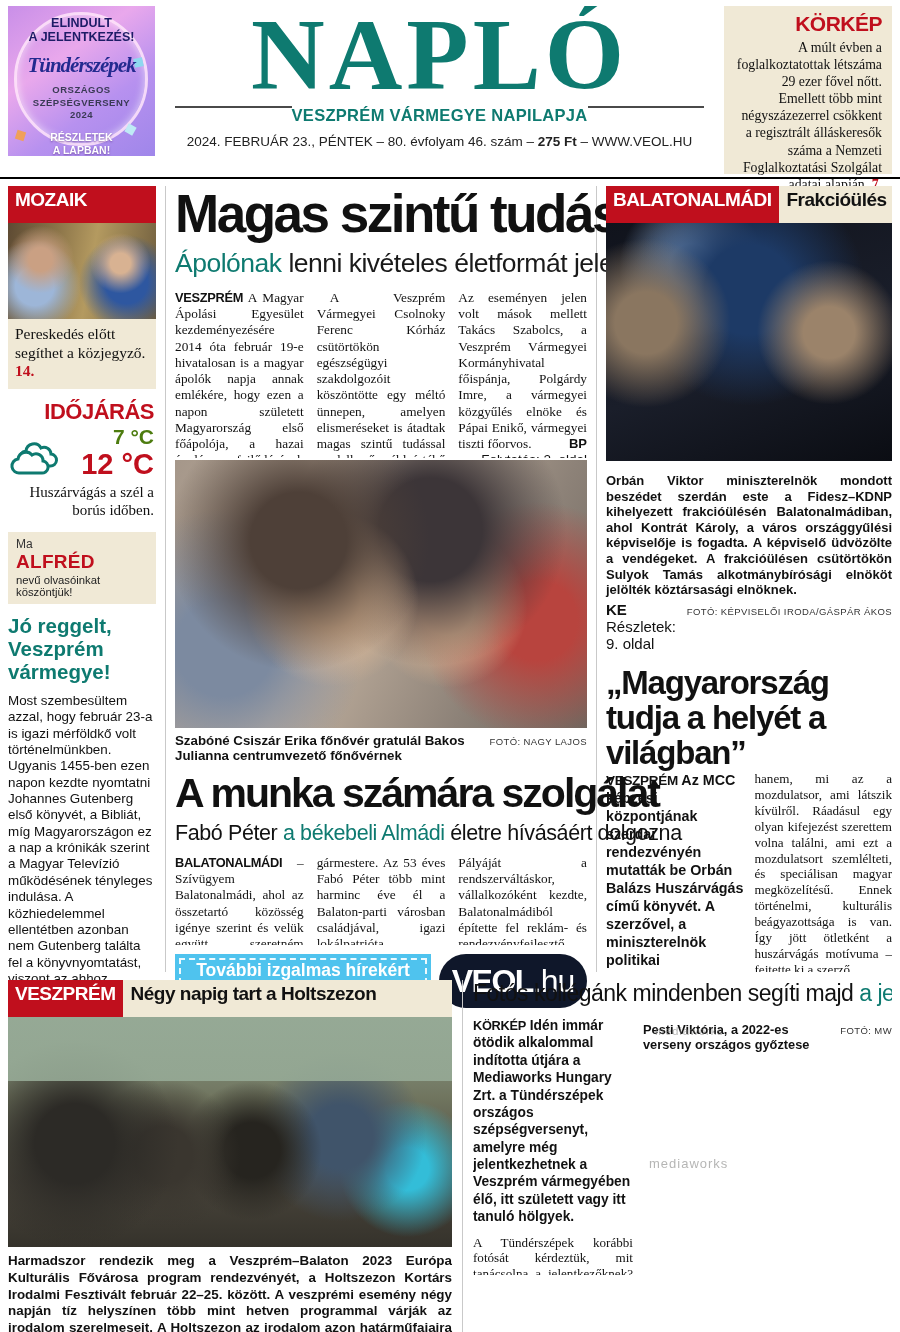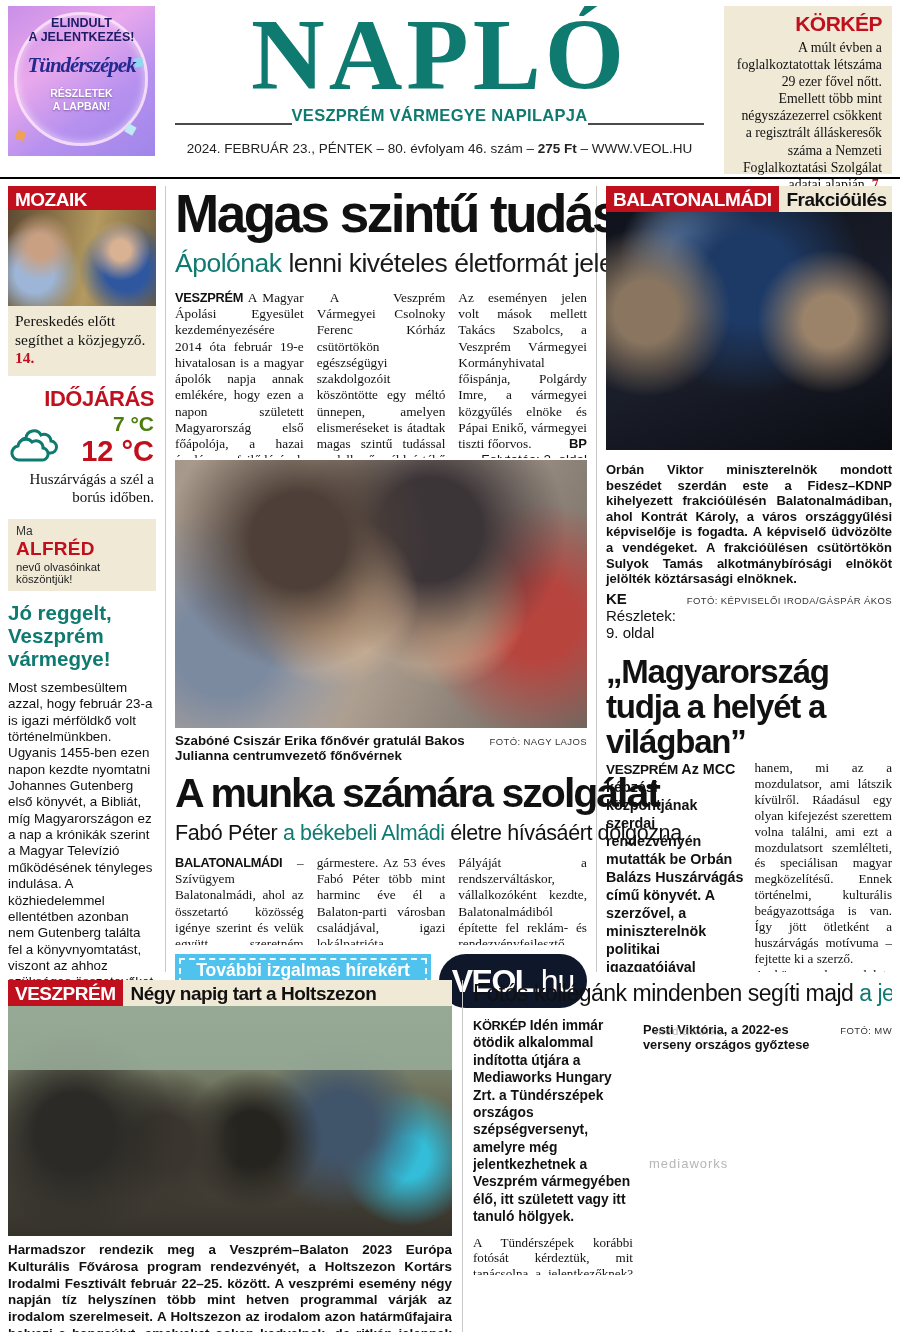--- a/index.html
+++ b/index.html
@@ -21,38 +21,38 @@
   .promo-inner { position:relative; z-index:2; padding-top:10px; }
   .promo-top { color:#1d1c66; font-weight:bold; font-size:12.5px; line-height:1.15; }
   .promo-script { font-family:"Liberation Serif", serif; font-style: italic; font-weight:bold;
     color:#232a8f; font-size:21px; margin:8px 0 6px; letter-spacing:-1px; }
   .promo-sub { color:#3a3a55; font-size:9.5px; font-weight:bold; line-height:1.35; letter-spacing:.5px; }
   .promo-foot { color:#fff; font-size:10.5px; font-weight:bold; line-height:1.25; margin-top:9px; text-shadow:0 1px 2px rgba(80,40,120,.6); }
   .confetti { position:absolute; width:9px; height:9px; z-index:1; }
   .logoblock { flex:1; text-align:center; overflow:hidden; }
   .logo { font-family:"Liberation Serif", serif; font-weight:bold; color:#0e7a70;
     font-size:102px; line-height:.96; letter-spacing:4px; }
-  .tagline-row { display:flex; align-items:flex-end; margin:2px 12px 16px; }
+  .tagline-row { display:flex; align-items:flex-start; margin:2px 12px 9px; }
   .tagline-row .rule { flex:1; border-top:2px solid #4a4a4a; }
   .tagline { color:#0e7a70; font-family:"Liberation Sans", sans-serif; font-weight:bold; font-size:16.5px; letter-spacing:.3px; white-space:nowrap; }
   .dateline { font-family:"Liberation Sans", sans-serif; font-size:13.5px; color:#222; margin-top:7px; }
   .korkep { width:168px; flex:0 0 auto; background:#f0e9d6; padding:6px 10px 6px 8px; text-align:right; }
   .korkep-title { color:#c00f1d; font-family:"Liberation Sans", sans-serif; font-weight:bold; font-size:21px; letter-spacing:-.5px; }
   .korkep-body { font-size:13.8px; line-height:1.24; margin-top:3px; }
   .red-b { color:#c00f1d; font-weight:bold; }
   .topline { border-top:2px solid #000; margin:3px -8px 7px; }
 
   
   .grid { display:flex; height: 786px; }
   .col-left { width:148px; flex:0 0 auto; }
   .col-center { width:432px; flex:0 0 auto; border-left:1px solid #c9c9c9; border-right:1px solid #c9c9c9; padding:0 9px; margin:0 0 0 9px; }
   .col-right { flex:1; padding-left:9px; overflow:hidden; }
 
   .kicker-bar { display:flex; font-family:"Liberation Sans", sans-serif; font-weight:bold; line-height:1; }
-  .kicker-red { background:#c00f1d; color:#fff; padding:4px 7px 1px; font-size:19px; letter-spacing:-.5px; white-space:nowrap; }
+  .kicker-red { background:#c00f1d; color:#fff; padding:4px 7px 14px; font-size:19px; letter-spacing:-.5px; white-space:nowrap; }
   .kicker-rest { background:#f0e9d6; color:#111; padding:4px 8px 3px; flex:1; font-size:19px; letter-spacing:-.5px; white-space:nowrap; overflow:hidden; }
 
   
   .mozaik-photo { height:96px; background:
     radial-gradient(circle at 22% 38%, #caa083 0 9%, transparent 26%),
     radial-gradient(circle at 76% 42%, #d8b292 0 8%, transparent 24%),
     radial-gradient(circle at 80% 62%, #2e57a0 0 16%, transparent 36%),
     radial-gradient(circle at 18% 66%, #9db6d8 0 14%, transparent 34%),
     linear-gradient(100deg,#5d4a33 0%, #8a7348 30%, #b49a60 55%, #6b5a3c 100%); }
   .mozaik-caption { background:#f0e9d6; font-size:15.5px; line-height:1.2; padding:6px 7px 8px; }
@@ -170,20 +170,25 @@
       <div class="promo-ring"></div>
       <div class="confetti" style="left:8px; bottom:16px; background:#f0a05a; transform:rotate(18deg);"></div>
       <div class="confetti" style="right:12px; top:52px; background:#8fd8ef; transform:rotate(-12deg);"></div>
       <div class="confetti" style="right:20px; bottom:22px; background:#bfeaf5; transform:rotate(30deg);"></div>
       <div class="promo-inner">
         <div class="promo-top">
           <span>ELINDULT</span><br>
           <span>A JELENTKEZÉS!</span>
         </div>
         <div class="promo-script">Tündérszépek</div>
+        <div class="promo-sub">
+          <span>ORSZÁGOS</span><br>
+          <span>SZÉPSÉGVERSENY</span><br>
+          <span>2024</span>
+        </div>
         <div class="promo-foot">
           <span>RÉSZLETEK</span><br>
           <span>A LAPBAN!</span>
         </div>
       </div>
     </div>
 
     <div class="logoblock">
       <div class="logo">NAPLÓ</div>
       <div class="tagline-row">

